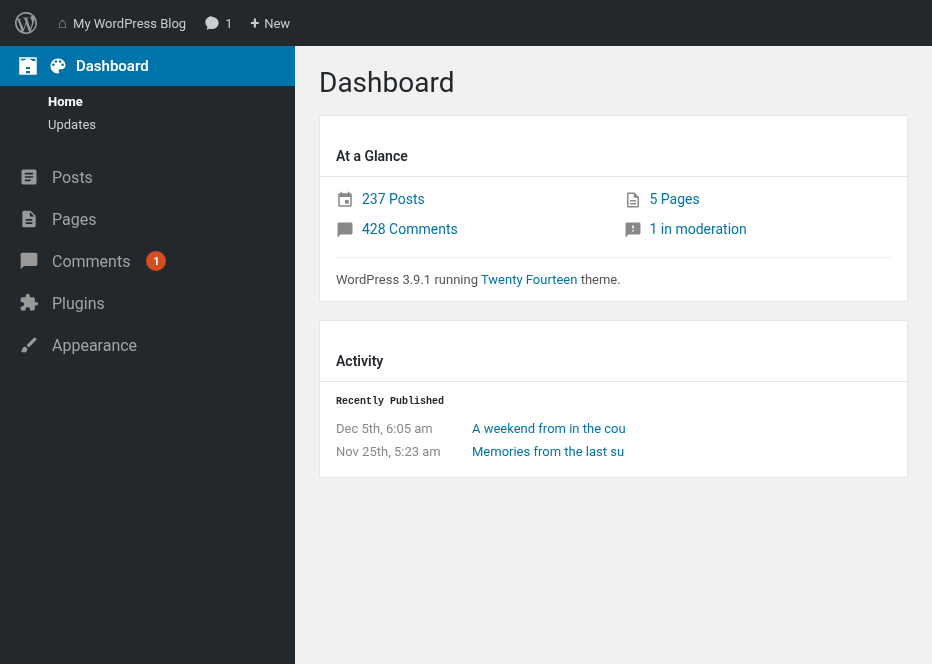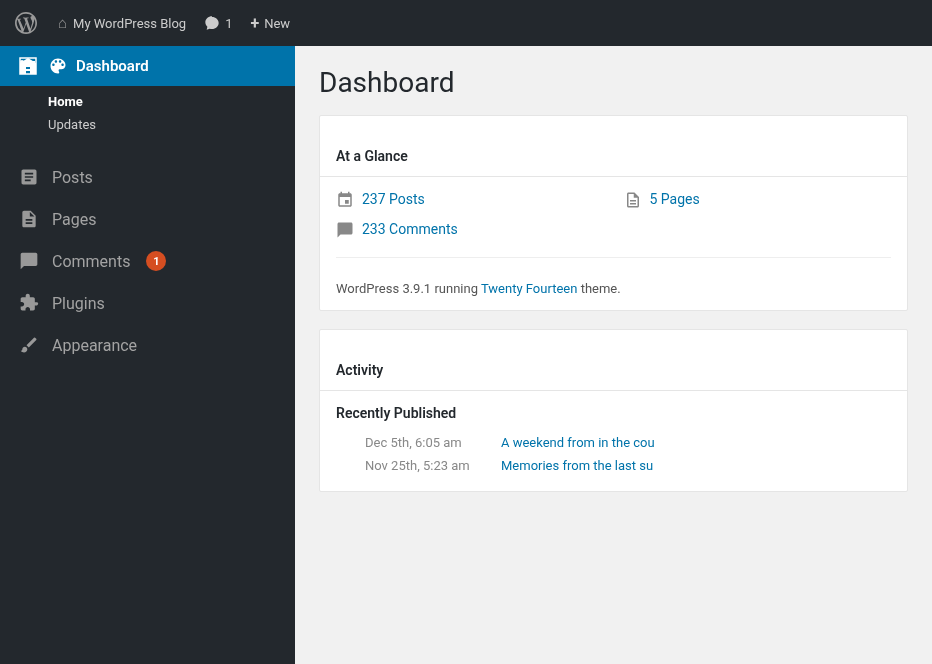--- a/index.html
+++ b/index.html
@@ -181,41 +181,41 @@
       font-size: 18px;
     }
     .glance-item a {
       color: #0073aa;
       text-decoration: none;
     }
 
     .glance-wp-info {
       font-size: 13px;
       color: #555;
-      padding-top: 23px;
+      padding-top: 14px;
       border-top: 1px solid #eee;
     }
     .glance-wp-info a {
       color: #0073aa;
       text-decoration: none;
     }
 
     
     .activity-section-title {
-      font-size: 14px;
+      font-size: 10px;
       font-weight: 600;
       color: #23282d;
       margin-bottom: 10px;
+      font-family: Liberation Mono, monospace;
     }
     .activity-row {
       display: flex;
       gap: 16px;
       font-size: 13px;
       padding: 4px 0;
-      margin-left: 29px;
     }
     .activity-date {
       color: #888;
       min-width: 120px;
     }
     .activity-link {
       color: #0073aa;
       text-decoration: none;
       white-space: nowrap;
       overflow: hidden;
@@ -355,23 +355,31 @@
             </span>
             <a href="#">5 Pages</a>
           </div>
 
           <div class="glance-item">
             <span class="gi-icon">
               <svg width="18" height="18" viewBox="0 0 24 24" fill="#888">
                 <path d="M20 2H4c-1.1 0-2 .9-2 2v18l4-4h14c1.1 0 2-.9 2-2V4c0-1.1-.9-2-2-2z"></path>
               </svg>
             </span>
-            <a href="#">233 Comments</a>
+            <a href="#">428 Comments</a>
           </div>
 
+          <div class="glance-item">
+            <span class="gi-icon">
+              <svg width="18" height="18" viewBox="0 0 24 24" fill="#888">
+                <path d="M20 2H4c-1.1 0-2 .9-2 2v18l4-4h14c1.1 0 2-.9 2-2V4c0-1.1-.9-2-2-2zm-7 12h-2v-2h2v2zm0-4h-2V6h2v4z"></path>
+              </svg>
+            </span>
+            <a href="#">1 in moderation</a>
+          </div>
 
         </div>
 
         <div class="glance-wp-info">
           <span>WordPress 3.9.1 running</span>
           <a href="#">Twenty Fourteen</a>
           <span>theme.</span>
         </div>
       </div>
     </div>

